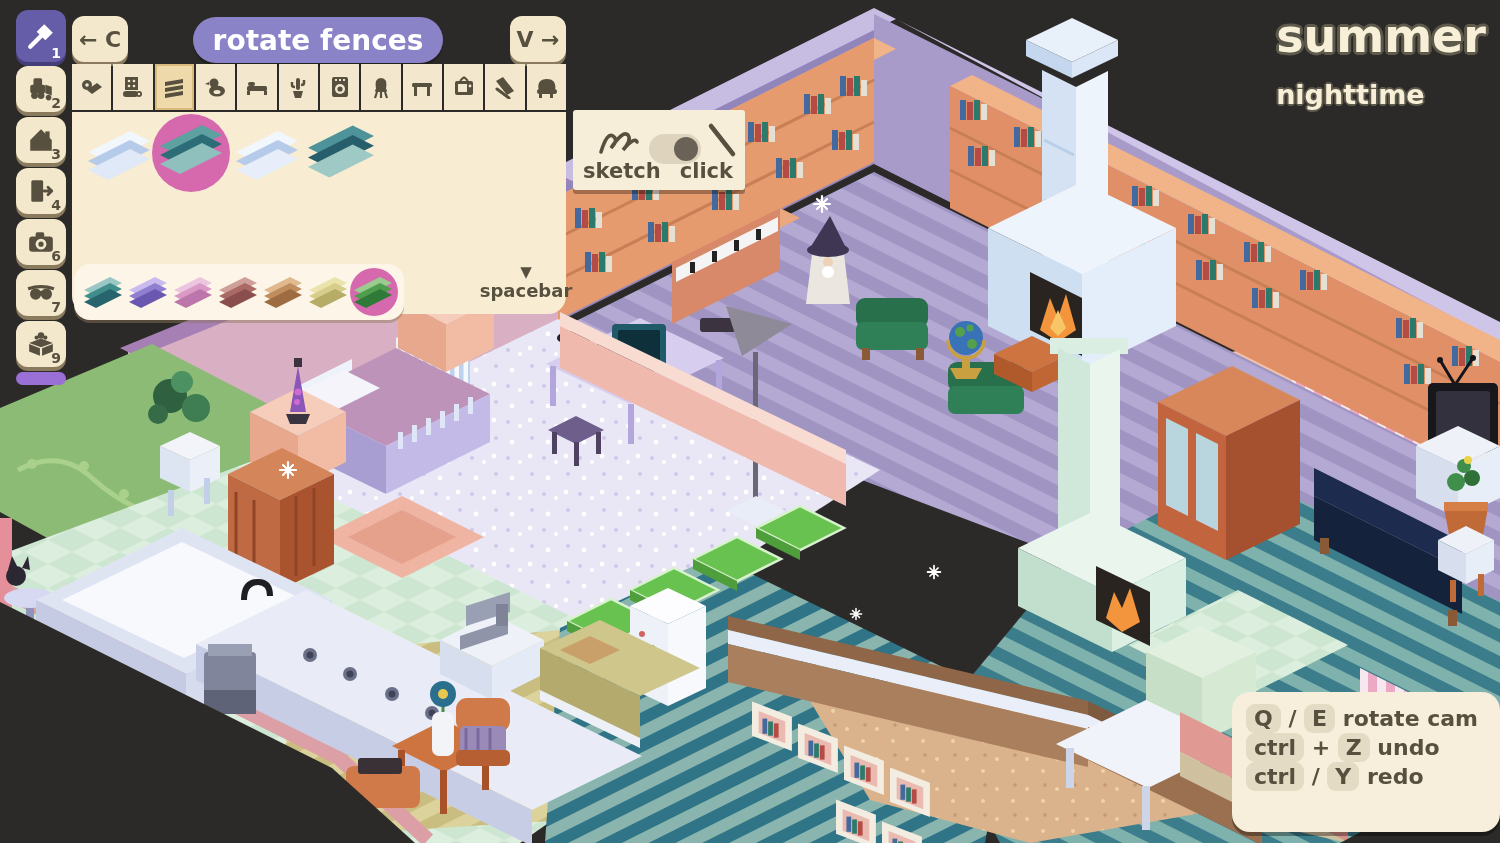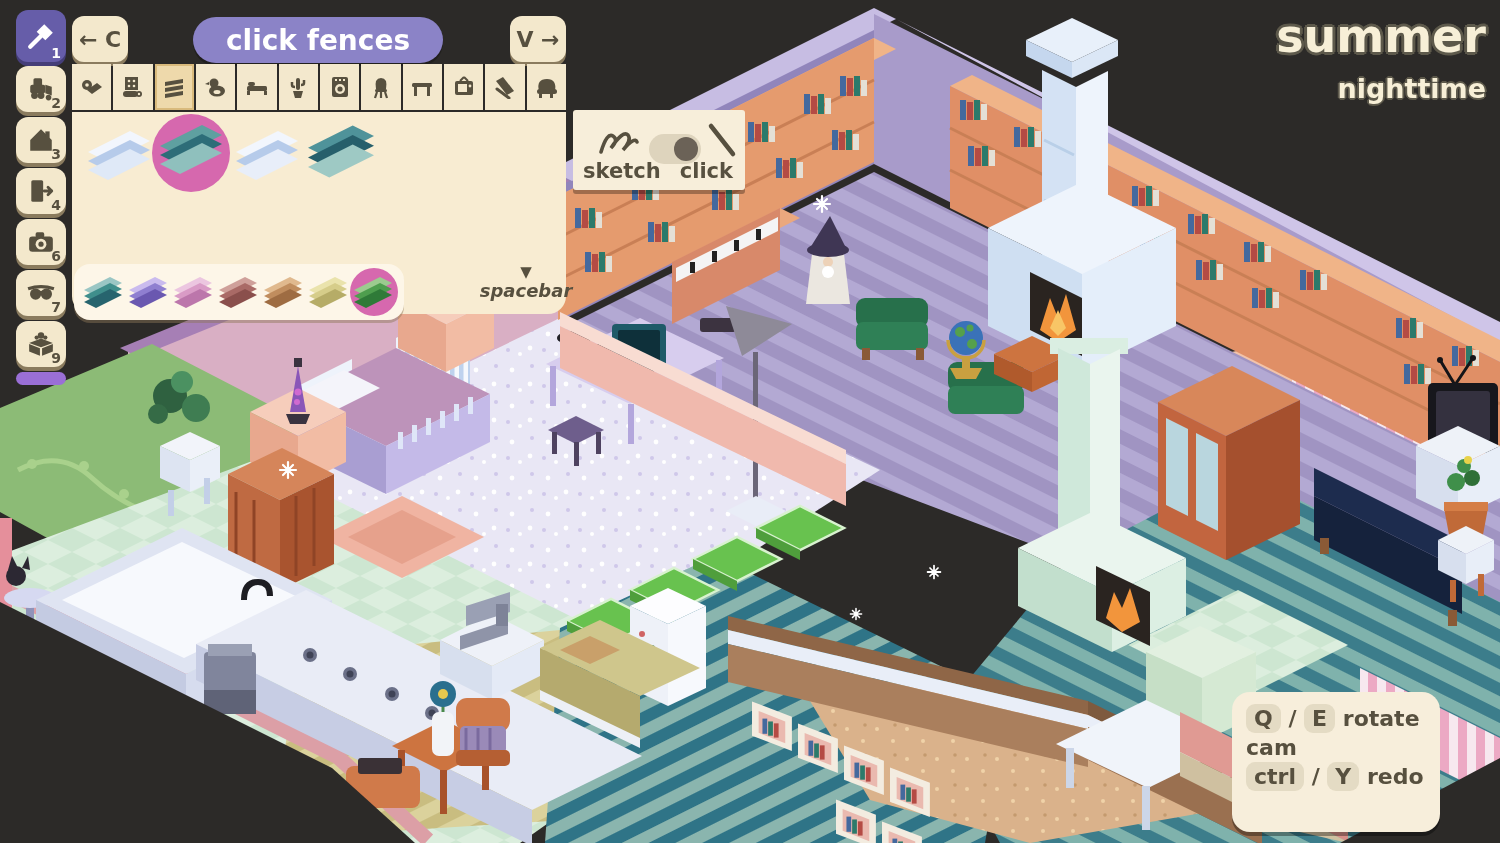--- a/index.html
+++ b/index.html
@@ -28,36 +28,36 @@
   .cat.sel{background:#eed9ab;box-shadow:inset 0 0 0 2px #d9ba7c;}
   
   #panel{left:72px;top:112px;width:494px;height:202px;background:#f8ecd2;border-radius:0 0 18px 18px;}
   .selring{position:absolute;background:#d668ae;border-radius:50%;}
   #colortray{left:74px;top:264px;width:330px;height:56px;background:#fdf6e8;border-radius:16px;
              box-shadow:0 3px 0 rgba(140,118,86,.45);display:flex;align-items:center;gap:7px;padding:0 10px;box-sizing:border-box;}
   .swatch{position:relative;width:38px;height:34px;flex:none;cursor:pointer;}
   #spacebarhint{left:486px;top:264px;width:80px;height:48px;display:flex;flex-direction:column;
                 align-items:center;color:#57503f;}
   #spacebarhint .arrow{font-size:15px;line-height:16px;}
-  #spacebarhint .lbl{font-size:18px;font-weight:bold;font-style:italic;}
+  #spacebarhint .lbl{font-size:18px;font-weight:bold;}
   
   #drawmode{left:573px;top:110px;width:172px;height:80px;background:#f7eeda;border-radius:3px;
             box-shadow:0 4px 0 rgba(0,0,0,.3);}
   #drawmode .lab{position:absolute;bottom:7px;font-size:21px;font-weight:bold;color:#57503f;}
   #toggletrack{position:absolute;left:76px;top:24px;width:52px;height:30px;background:#ded4bd;
                border-radius:15px;cursor:pointer;}
   #toggleknob{position:absolute;right:3px;top:3px;width:24px;height:24px;background:#6b6257;border-radius:50%;}
   
-  #season{right:14px;top:10px;text-align:right;color:#f7efd7;position:absolute;}
+  #season{right:14px;top:10px;color:#f7efd7;position:absolute;}
   #season .big{font-size:46px;font-weight:bold;line-height:52px;
      text-shadow:-3px 0 #5d594b,3px 0 #5d594b,0 -3px #5d594b,0 3px #5d594b,-2px -2px #5d594b,2px 2px #5d594b,-2px 2px #5d594b,2px -2px #5d594b;}
-  #season .small{font-size:27px;font-weight:bold;line-height:34px;margin-top:10px;
+  #season .small{font-size:27px;font-weight:bold;line-height:34px;margin-top:16px;
      text-shadow:-2px 0 #5d594b,2px 0 #5d594b,0 -2px #5d594b,0 2px #5d594b,-1px -1px #5d594b,1px 1px #5d594b,-1px 1px #5d594b,1px -1px #5d594b;}
   
-  #shortcuts{left:1232px;top:692px;width:208px;height:140px;background:#f7eedb;border-radius:18px;
+  #shortcuts{left:1232px;top:692px;width:268px;height:140px;background:#f7eedb;border-radius:18px;
              box-shadow:0 4px 0 rgba(0,0,0,.35);padding:12px 14px;box-sizing:border-box;
              color:#57503f;font-size:22px;font-weight:bold;line-height:29px;}
   .kc{background:#e4dbc4;border-radius:9px;padding:0 8px;display:inline-block;}
   .kc:empty{display:none;}
   .sep:empty{display:none;}
   svg{display:block;}
 </style>
 </head>
 <body>
 
@@ -570,21 +570,21 @@
       <circle cx="17" cy="7" r="2" fill="#57503f"></circle>
     <polygon points="2,12 13,8 24,12 13,16" fill="#57503f"></polygon>
     <polygon points="2,13 12,17 12,24 2,20" fill="#57503f"></polygon>
     <polygon points="24,13 14,17 14,24 24,20" fill="#57503f"></polygon>
   </svg>
   <span class="badge">9</span>
 </div>
 <div id="toolpill"></div>
 
 <div class="btn abs" id="backbtn">← C</div>
-<div class="abs" id="titlepill">click fences</div>
+<div class="abs" id="titlepill">rotate fences</div>
 <div class="btn abs" id="fwdbtn">V →</div>
 
 <div class="abs" id="cats">
   <div class="cat">
     <svg width="24" height="24" viewBox="0 0 24 24">
       <polygon points="7,15 17,8 22,12 12,19" fill="#57503f"></polygon>
         <circle cx="7" cy="10" r="5" fill="#57503f"></circle>
         <circle cx="7" cy="10" r="1.8" fill="#f3e8cd"></circle>
     </svg>
   </div>
@@ -790,17 +790,23 @@
 
 <div class="abs" id="shortcuts">
   <div>
     <span class="kc">Q</span>
     <span class="sep">/</span>
     <span class="kc">E</span>
     <span>rotate cam</span>
   </div>
   <div>
     <span class="kc">ctrl</span>
+    <span class="sep">+</span>
+    <span class="kc">Z</span>
+    <span>undo</span>
+  </div>
+  <div>
+    <span class="kc">ctrl</span>
     <span class="sep">/</span>
     <span class="kc">Y</span>
     <span>redo</span>
   </div>
 </div>
 
 </body></html>

